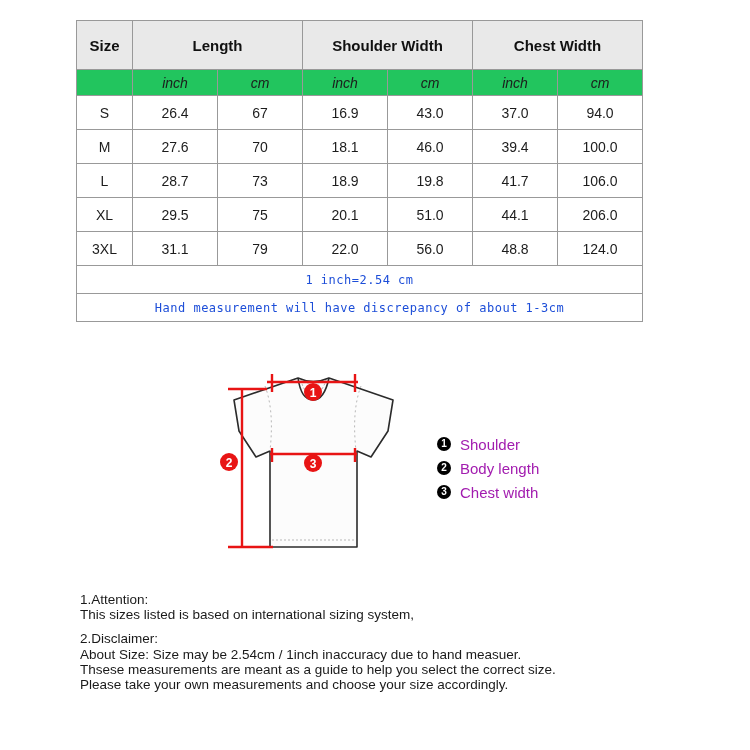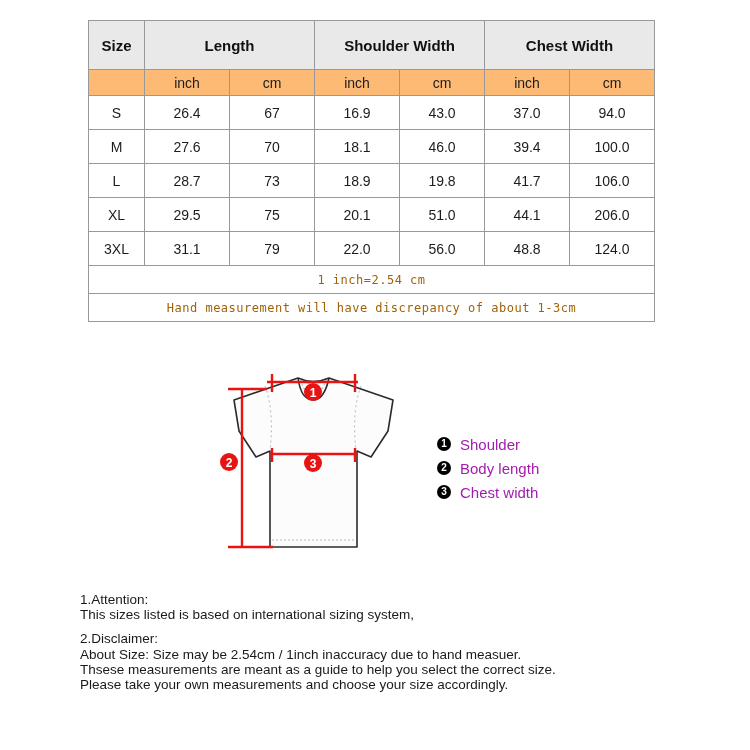--- a/index.html
+++ b/index.html
@@ -2,38 +2,38 @@
 <html><head>
 <meta charset="utf-8">
 <style>
   html,body{margin:0;padding:0;}
   body{
     width:750px;height:750px;background:#ffffff;position:relative;
     font-family:"Liberation Sans", sans-serif;color:#1a1a1a;overflow:hidden;
   }
   
   .size-table{
-    position:absolute;left:88px;top:20px;width:566px;
+    position:absolute;left:76px;top:20px;width:566px;
     border-collapse:collapse;table-layout:fixed;
   }
   .size-table th,.size-table td{
     border:1px solid #999;text-align:center;vertical-align:middle;
     padding:0;font-size:14px;color:#1c1c1c;overflow:hidden;
   }
   .size-table .group-row th{
     height:48px;font-size:15px;font-weight:bold;background:#e9e9e9;color:#111;
   }
   .size-table .unit-row th{
-    height:25px;font-weight:normal;background:#fdba74;
+    height:25px;font-weight:normal;background:#22c55e;font-style:italic;
   }
   .size-table tbody td{height:33px;background:#fff;}
   .size-table .note-cell{
     height:27px;background:#fff;
     font-family:"DejaVu Sans Mono","Liberation Mono",monospace;
-    font-size:12px;color:#a16207;letter-spacing:0.5px;
+    font-size:12px;color:#1d4ed8;letter-spacing:0.5px;
   }
   
   .diagram-svg{position:absolute;left:205px;top:362px;}
   
   .legend{position:absolute;left:437px;top:432px;}
   .legend-item{display:flex;align-items:center;height:24px;}
   .legend-badge{
     width:14px;height:14px;border-radius:50%;background:#000;color:#fff;
     font-size:10px;font-weight:bold;display:flex;align-items:center;
     justify-content:center;margin-right:9px;flex:0 0 auto;line-height:1;

